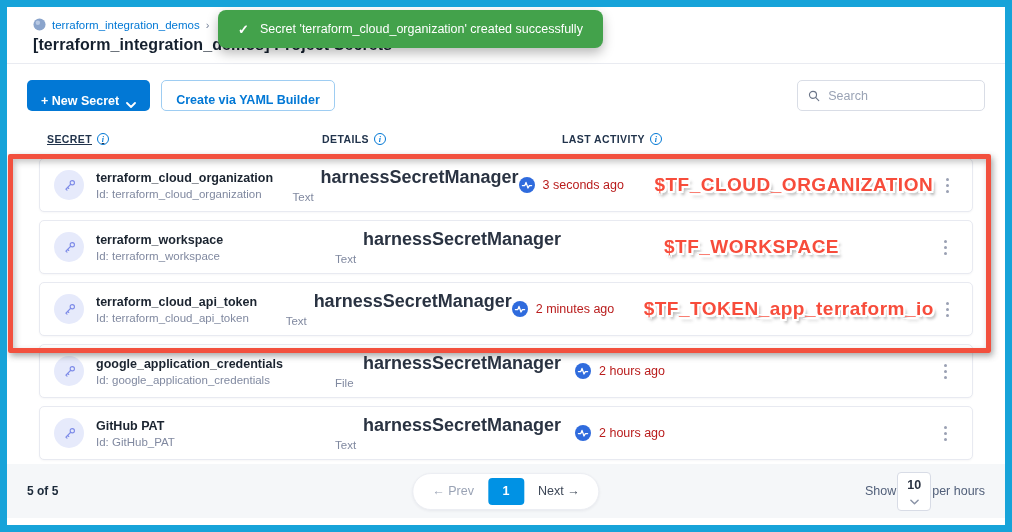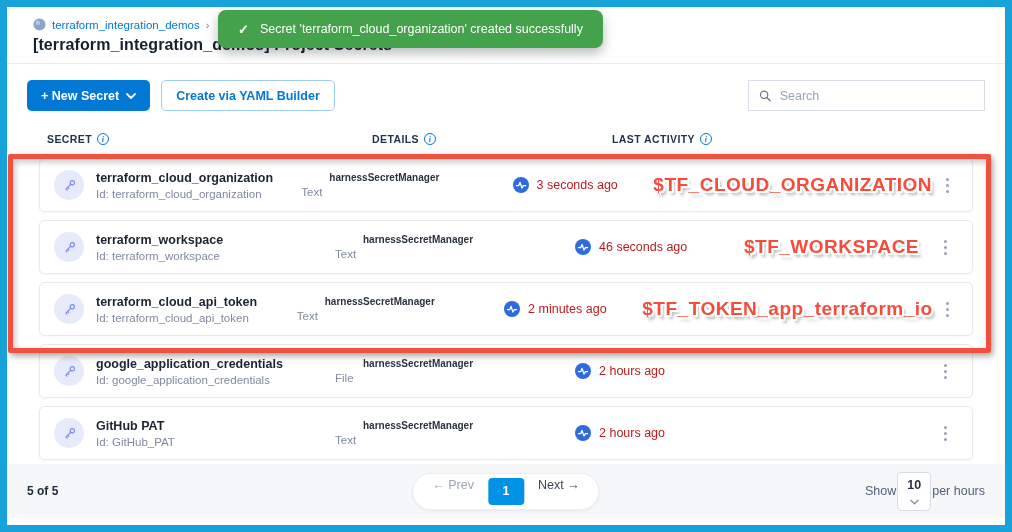--- a/index.html
+++ b/index.html
@@ -21,54 +21,54 @@
   .toast {
     position:absolute; left:211px; top:3px; height:38px; z-index:20;
     display:flex; align-items:center; gap:11px; padding:0 20px;
     background:#43a24b; color:#fff; font-size:12.5px; border-radius:8px;
     box-shadow:0 5px 12px rgba(0,0,0,.28);
   }
   .toast .check { font-size:13px; font-weight:bold; }
 
   
   .toolbar { display:flex; align-items:center; gap:11px; padding:16px 20px 14px; }
-  .btn { display:flex; align-items:center; gap:7px; height:31px; padding:3px 14px;
+  .btn { display:flex; align-items:flex-end; gap:7px; height:31px; padding:3px 14px;
          border-radius:5px; font-size:12.5px; font-weight:bold; cursor:pointer; border:none; }
   .btn-primary { background:#0278d5; color:#fff; }
   .btn-outline { background:#fff; color:#0278d5; border:1px solid #9ecdf2; }
   .search-box { margin-left:auto; display:flex; align-items:center; gap:8px;
-                width:237px; height:31px; padding:0 10px;
-                border:1px solid #d9dde6; border-radius:0; background:#fff; }
+                width:188px; height:31px; padding:0 10px;
+                border:1px solid #d9dde6; border-radius:5px; background:#fff; }
   .search-box input { border:none; outline:none; width:100%; font-size:12.5px;
                       color:#3a4557; font-family:"Liberation Sans", sans-serif; }
   .search-box input::placeholder { color:#9aa3b5; }
 
   
   .thead { display:flex; margin:0 20px; padding:8px 0 13px 20px; }
   .th { display:flex; align-items:center; gap:5px; font-size:10.5px; font-weight:bold;
         color:#22344c; letter-spacing:.4px; }
-  .th-secret { width:325px; }
+  .th-secret { width:275px;text-decoration:underline; }
   .th-details { width:240px; }
   .info-icon { display:inline-flex; align-items:center; justify-content:center;
                width:12px; height:12px; border-radius:50%;
                border:1px solid #0278d5; color:#0278d5;
                font-size:8px; font-style:italic; font-family:"Liberation Serif", serif; cursor:pointer; }
 
   
   .rows { margin:0 32px; display:flex; flex-direction:column; gap:8px; }
   .row-card { display:flex; align-items:center; height:54px; background:#fff;
               border:1px solid #e8eaf1; border-radius:5px; padding:0 10px 0 14px;
               box-shadow:0 1px 2px rgba(40,48,70,.04); cursor:pointer; }
   .cell-secret { width:281px; display:flex; align-items:center; gap:12px; }
   .key-badge { width:30px; height:30px; border-radius:50%; background:#e6eafb;
                display:flex; align-items:center; justify-content:center; flex:none; }
   .secret-name { font-size:12.5px; font-weight:bold; color:#1b2430; }
   .secret-id { font-size:11.5px; color:#8089a0; margin-top:3px; }
   .cell-details { width:240px; }
-  .details-manager { font-size:10px; font-weight:bold; color:#2a3342;padding-left:28px; }
+  .details-manager { font-size:18px; font-weight:bold; color:#2a3342;padding-left:28px; }
   .details-type { font-size:11.5px; color:#8089a0; margin-top:3px; }
   .cell-activity { width:160px; display:flex; align-items:center; gap:8px; }
   .activity-text { font-size:12.5px; color:#b91c1c; }
   .cell-annotation { flex:1; display:flex; justify-content:center; align-items:center; }
   .annotation { font-size:19px; font-weight:800; letter-spacing:.5px; color:#f74c3b;
                 pointer-events:none; white-space:nowrap;
                 text-shadow:
                   -2px -2px 0 #fff, 2px -2px 0 #fff, -2px 2px 0 #fff, 2px 2px 0 #fff,
                   0 -2px 0 #fff, 0 2px 0 #fff, -2px 0 0 #fff, 2px 0 0 #fff,
                   3px 4px 3px rgba(70,70,70,.45); }
@@ -79,21 +79,21 @@
   
   .red-overlay { position:absolute; left:1px; top:147px; width:983px; height:199px;
                  border:5px solid #f2503e; border-radius:2px; z-index:10; pointer-events:none;
                  box-shadow:2px 3px 6px rgba(60,60,60,.45), inset 2px 3px 6px rgba(60,60,60,.3); }
 
   
   .page-footer { position:absolute; left:0; right:0; bottom:7px; height:54px;
                  background:#f5f7f9; display:flex; align-items:center; padding:0 20px; }
   .result-count { font-size:12px; font-weight:bold; color:#1c2a3a; }
   .pager { position:absolute; left:50%; transform:translateX(-50%);
-           display:flex; background:#fff; border-radius:20px;
+           display:flex; align-items:center; background:#fff; border-radius:20px;
            padding:4px 5px; border:1px solid #eceef3; box-shadow:0 1px 3px rgba(40,48,70,.07); }
   .pager-prev { color:#9aa3b5; font-size:12.5px; padding:0 14px; cursor:pointer; }
   .pager-page { width:36px; height:27px; background:#0092e4; color:#fff; border-radius:4px;
                 display:flex; align-items:center; justify-content:center;
                 font-size:12.5px; font-weight:bold; cursor:pointer; }
   .pager-next { color:#3c4656; font-size:12.5px; padding:0 14px; cursor:pointer; }
   .show-area { margin-left:auto; display:flex; align-items:center; gap:1px;
                font-size:12.5px; color:#52607a; }
   .page-size-select { display:flex; align-items:center; gap:7px; background:#fff;
                       border:1px solid #d8dce6; border-radius:4px; padding:5px 9px;
@@ -200,27 +200,20 @@
       </span>
       <div>
         <div class="secret-name">terraform_workspace</div>
         <div class="secret-id">Id: terraform_workspace</div>
       </div>
     </div>
     <div class="cell-details">
       <div class="details-manager">harnessSecretManager</div>
       <div class="details-type">Text</div>
     </div>
-    <div class="cell-activity">
-      <svg width="16" height="16" viewBox="0 0 16 16">
-        <circle cx="8" cy="8" r="8" fill="#2f6bdd"></circle>
-        <polyline points="3.4,8.6 5.8,8.6 7,5.4 9,11 10.4,8.6 12.6,8.6" fill="none" stroke="#fff" stroke-width="1.3" stroke-linecap="round" stroke-linejoin="round"></polyline>
-      </svg>
-      <span class="activity-text">46 seconds ago</span>
-    </div>
     <div class="cell-annotation">
       <span class="annotation">$TF_WORKSPACE</span>
     </div>
     <div class="cell-menu">
       <span class="dot"></span>
       <span class="dot"></span>
       <span class="dot"></span>
     </div>
   </div>
 

